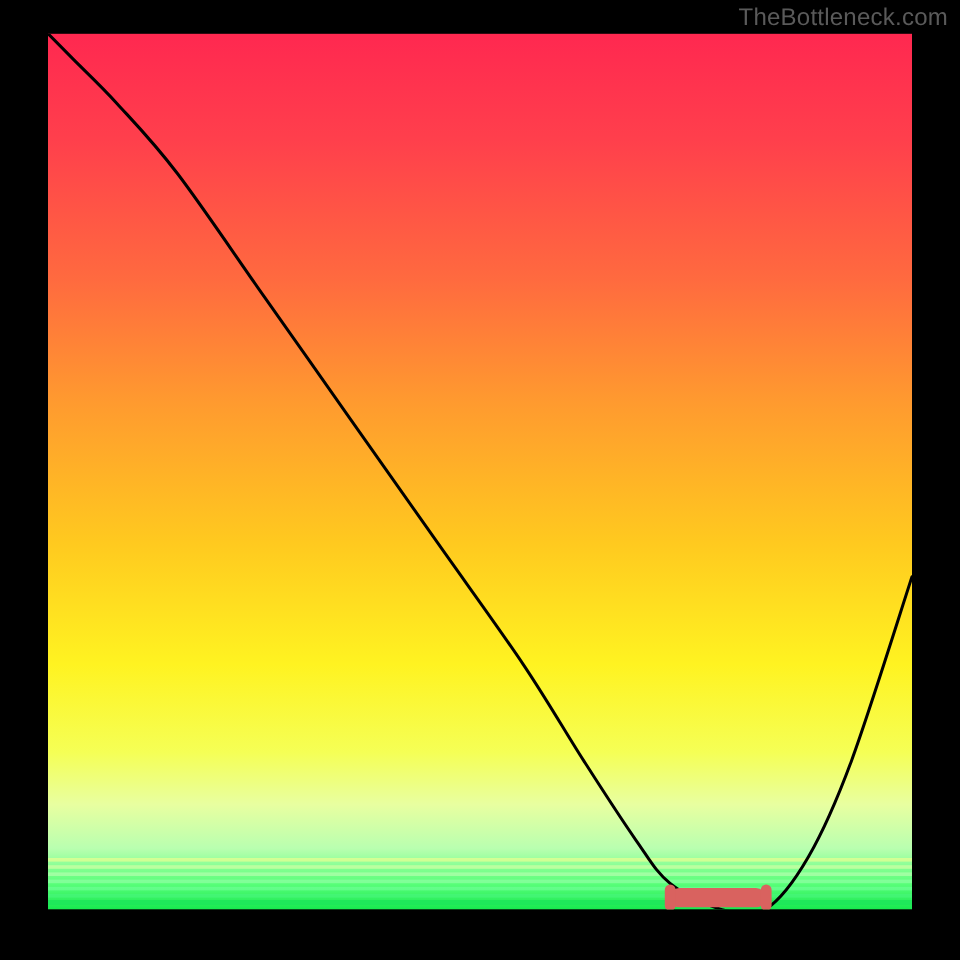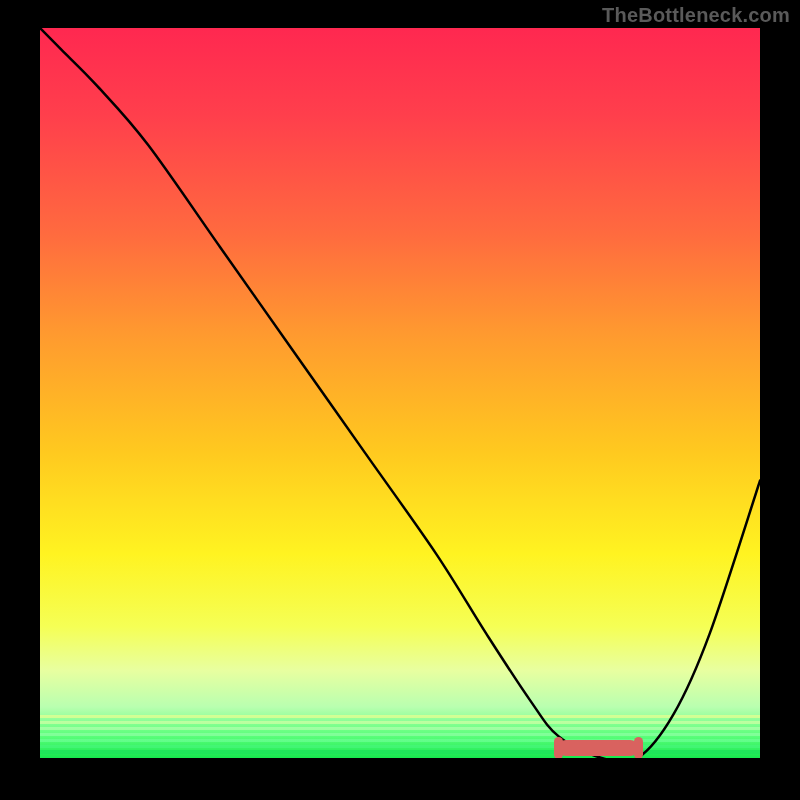--- a/index.html
+++ b/index.html
@@ -16,21 +16,21 @@
     width: 800px;
     height: 800px;
     background: #000;
   }
   .watermark {
     position: absolute;
     top: 4px;
     right: 10px;
     color: #5a5a5a;
     font-size: 20px;
-    font-weight: 700;
+    font-weight: 400;
     letter-spacing: 0.2px;
     z-index: 50;
   }
   .plot {
     position: absolute;
     left: 40px;
     top: 28px;
     width: 720px;
     height: 730px;
     overflow: hidden;

